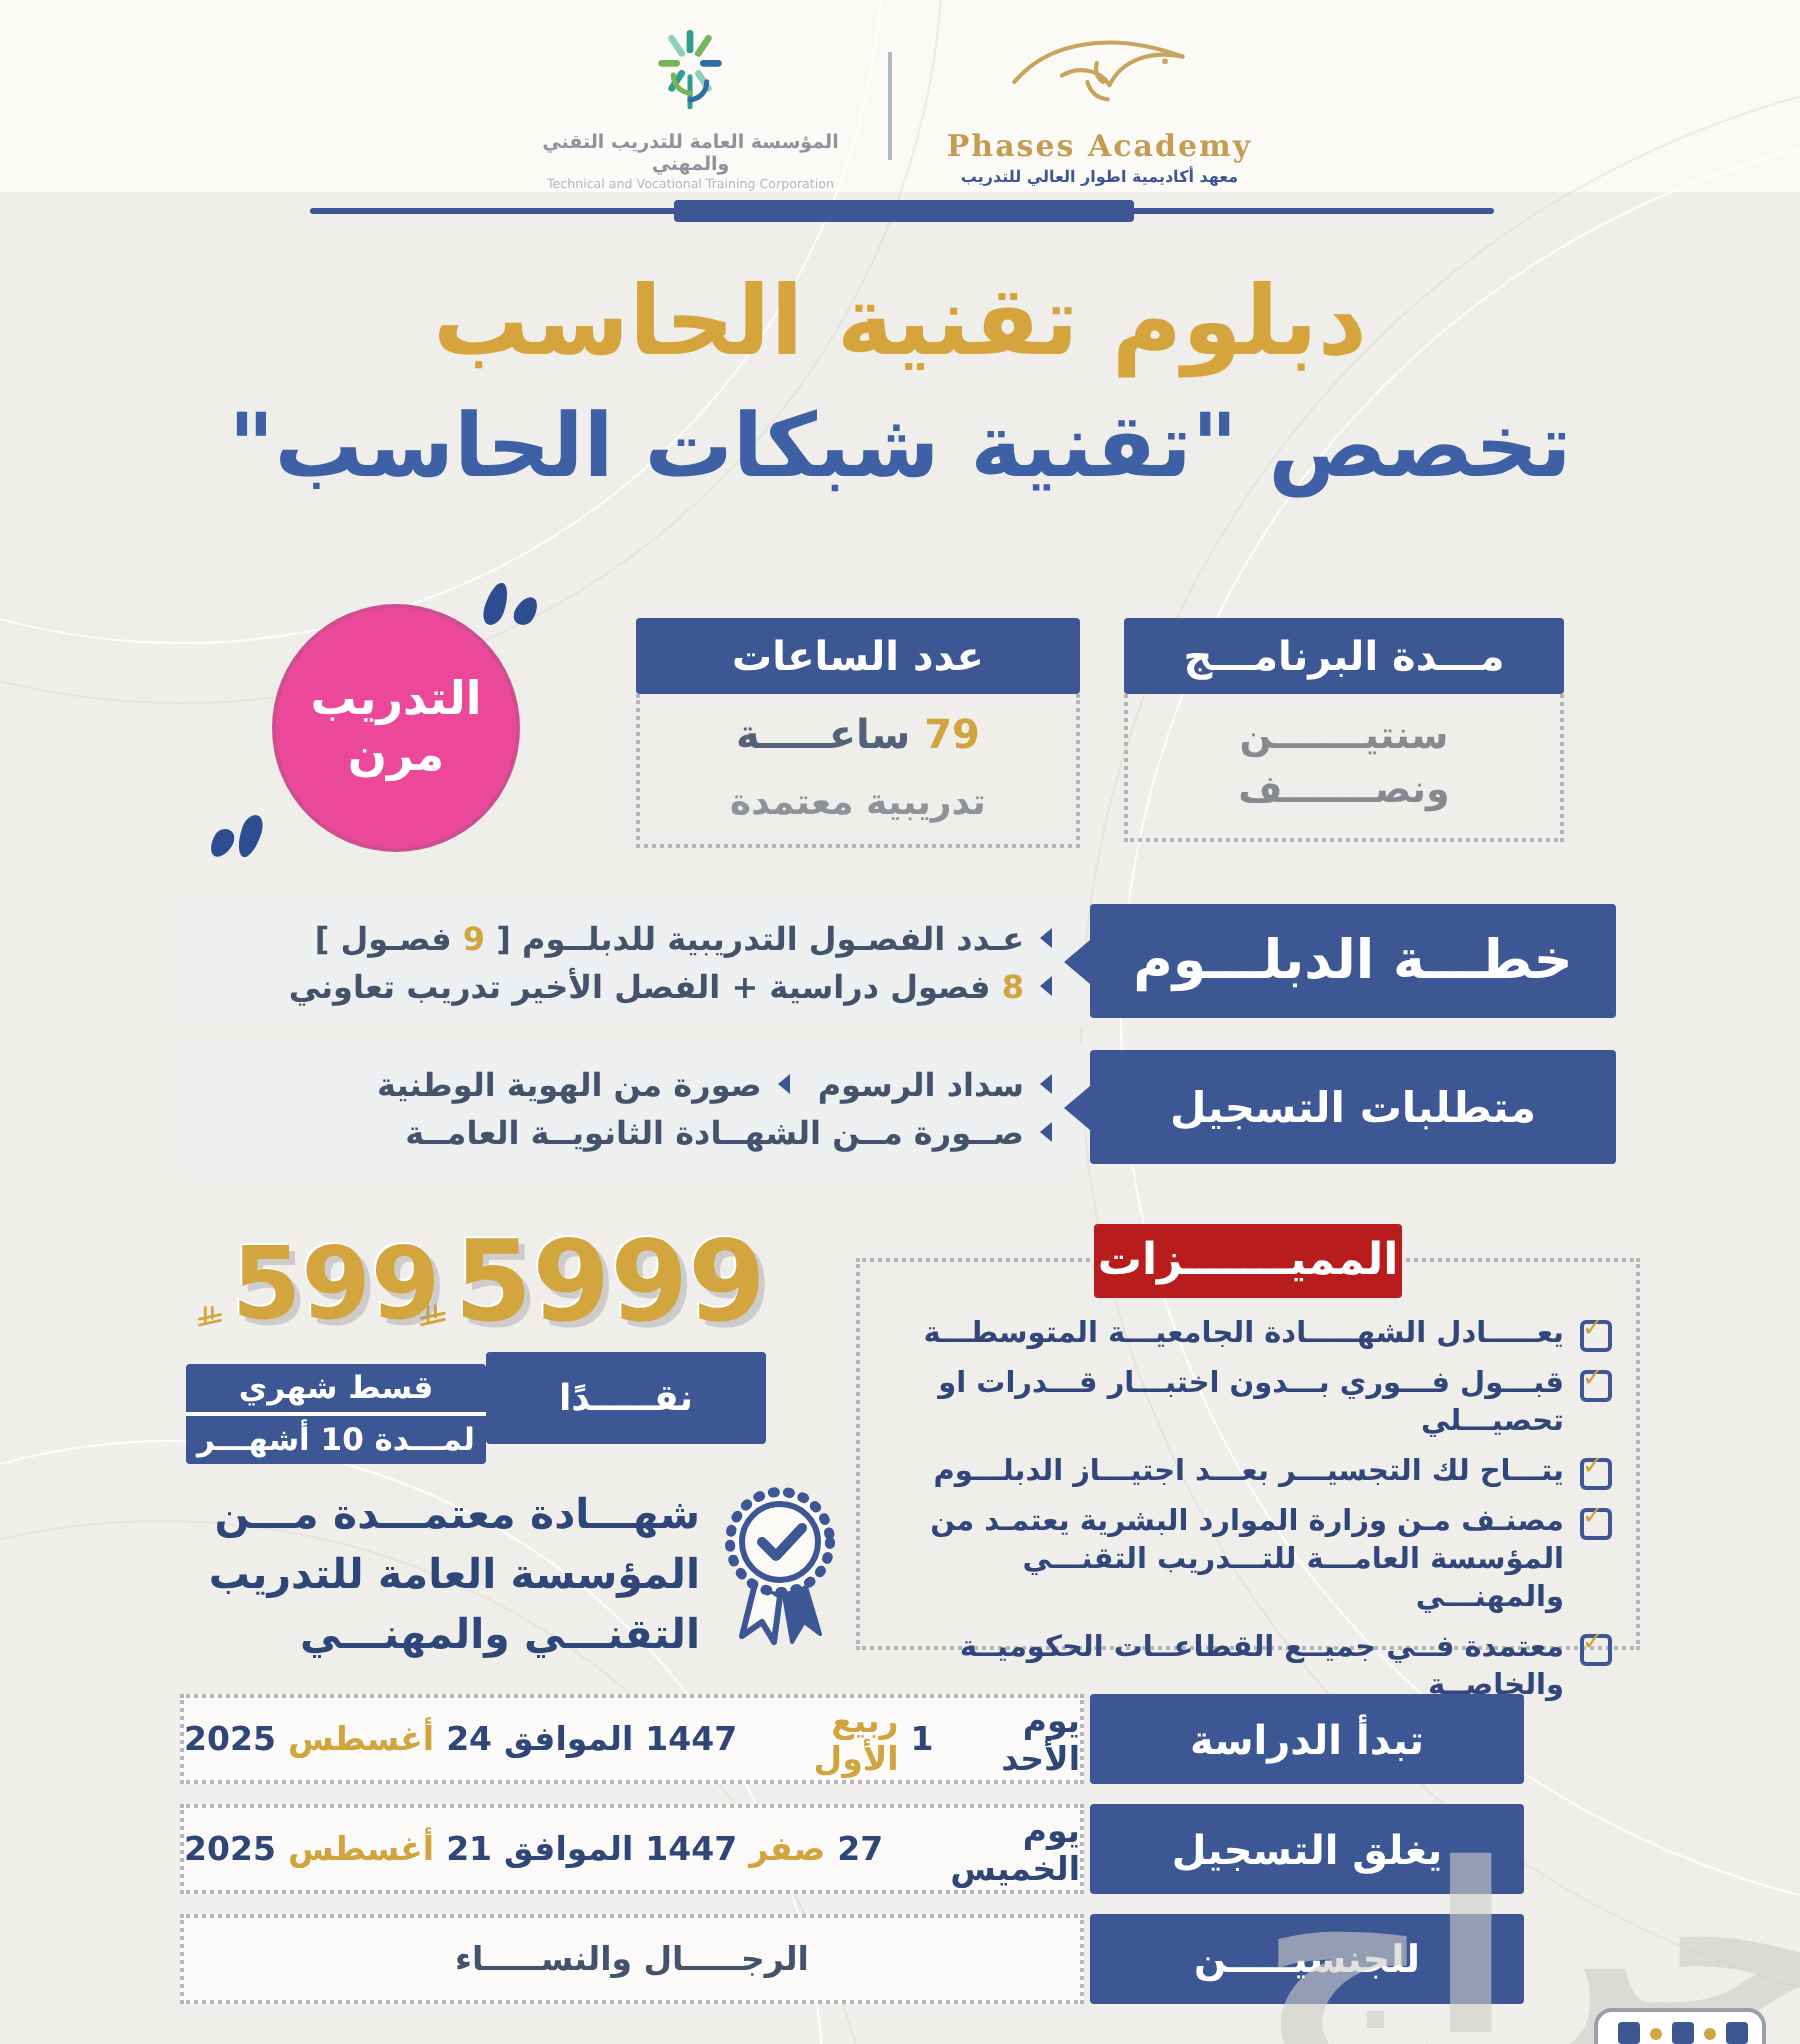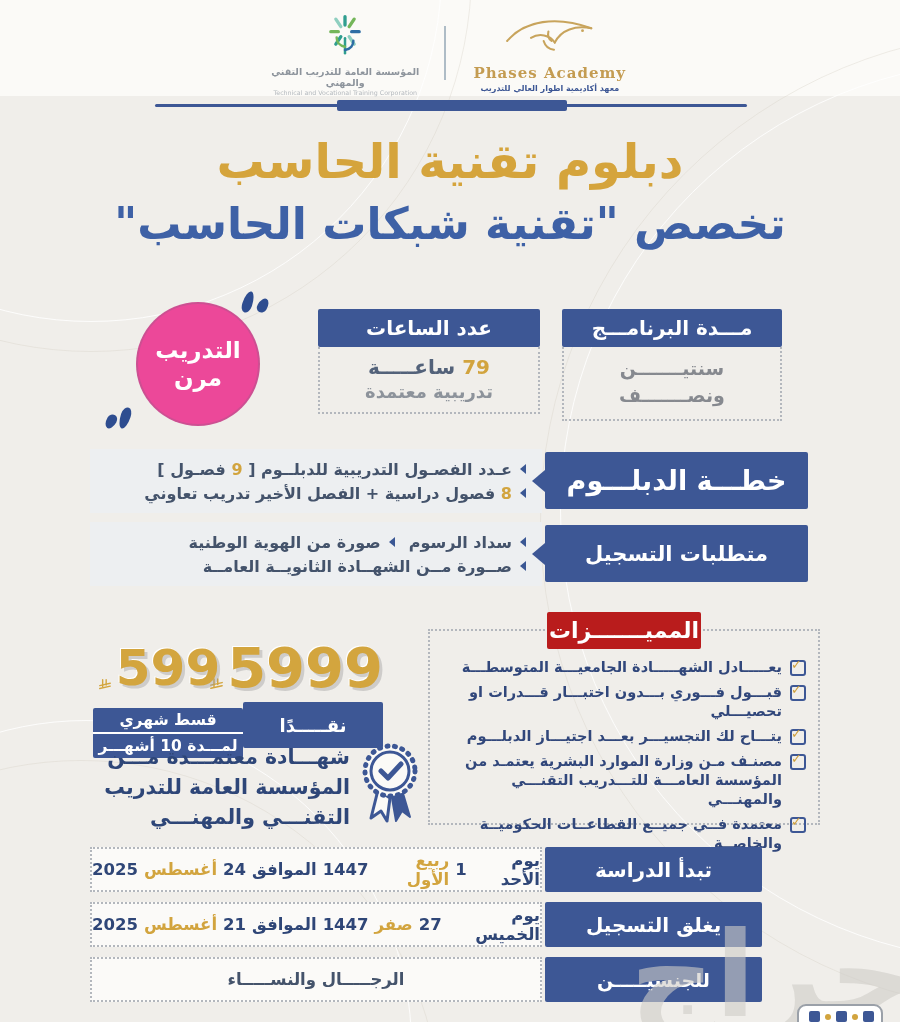--- a/index.html
+++ b/index.html
@@ -37,21 +37,21 @@
   .drop{position:absolute;width:10px;height:22px;background:#2e4d90;
         border-radius:50% 50% 55% 45% / 62% 62% 38% 38%;}
 
   
   .card{position:absolute;width:222px;}
   .cardhead{height:38px;background:#3d5795;border-radius:2px;color:#fff;font-size:20px;font-weight:bold;
             display:flex;align-items:center;justify-content:center;}
   .cardbody{border:2.5px dotted #b3b7bd;border-top:none;padding:8px 4px 10px;text-align:center;font-weight:bold;}
   .hline1{font-size:20px;color:#53627a;}
   .hline1 .num{color:#d2a43e;}
-  .hline2{font-size:18px;color:#8d939b;margin-top:2px;}
+  .hline2{font-size:18px;color:#8d939b;margin-top:12px;}
   .dur{font-size:19px;color:#86898f;line-height:27px;}
 
   
   .secbody{position:absolute;left:90px;width:452px;background:#edeff1;display:flex;flex-direction:column;
            justify-content:center;padding-right:16px;box-sizing:border-box;gap:5px;
            font-size:16px;font-weight:bold;color:#44536b;}
   .seclabel{position:absolute;left:545px;width:263px;height:57px;background:#3d5795;border-radius:2px;
             color:#fff;font-weight:bold;font-size:27px;display:flex;align-items:center;justify-content:center;}
   .seclabel.arrow::after{content:"";position:absolute;left:-13px;top:50%;transform:translateY(-50%);
             border-top:11px solid transparent;border-bottom:11px solid transparent;border-right:13px solid #3d5795;}
@@ -65,21 +65,21 @@
   .feathead{position:absolute;top:-19px;left:50%;transform:translateX(-50%);width:154px;height:37px;background:#b91c1c;
             border-radius:2px;color:#fff;font-size:22px;font-weight:bold;display:flex;align-items:center;justify-content:center;}
   .featlist{margin-top:27px;padding:0 12px 0 8px;}
   .featitem{display:flex;align-items:flex-start;margin-bottom:6px;font-size:14.5px;font-weight:bold;
             color:#31477b;line-height:19px;text-align:right;}
   .chk{position:relative;flex:none;width:12px;height:12px;border:2px solid #3d5795;border-radius:3px;
        margin-left:8px;margin-top:2px;}
   .chk::after{content:"✓";position:absolute;top:-7px;left:-1px;font-size:13px;font-weight:900;color:#cf9f3b;}
 
   
-  .price{position:absolute;text-align:center;margin-top:26px;}
+  .price{position:absolute;text-align:center;}
   .amount{position:relative;display:inline-block;font-size:56px;line-height:60px;font-weight:800;color:#d3a53e;
           text-shadow:3px 3px 0 rgba(150,150,150,.38), -1px -1px 0 #ffffff;direction:ltr;}
   .riyal{position:absolute;left:-18px;bottom:6px;}
   .pbox{margin-top:4px;background:#3d5795;border-radius:2px;color:#fff;font-weight:bold;}
   .pbox-cash{height:46px;display:flex;align-items:center;justify-content:center;font-size:18px;}
   .pbox-row{height:24px;display:flex;align-items:center;justify-content:center;font-size:15.5px;}
   .pbox-row.divided{border-bottom:2px solid #fff;}
 
   
   .cert{position:absolute;left:90px;top:742px;width:330px;display:flex;align-items:flex-start;gap:10px;}

